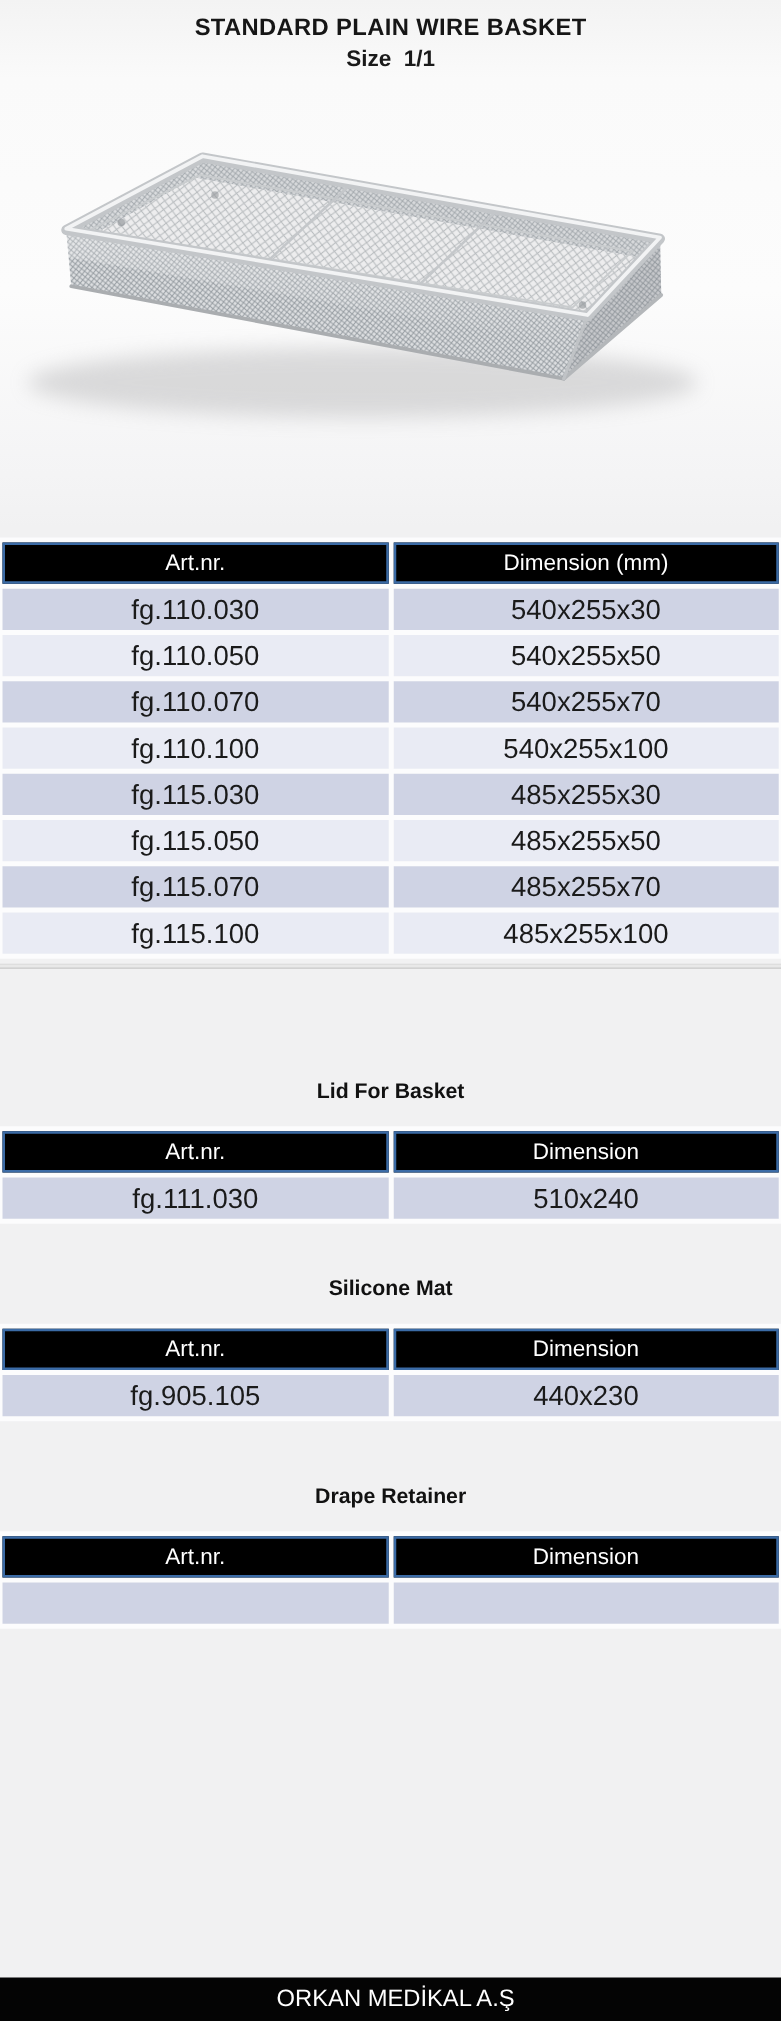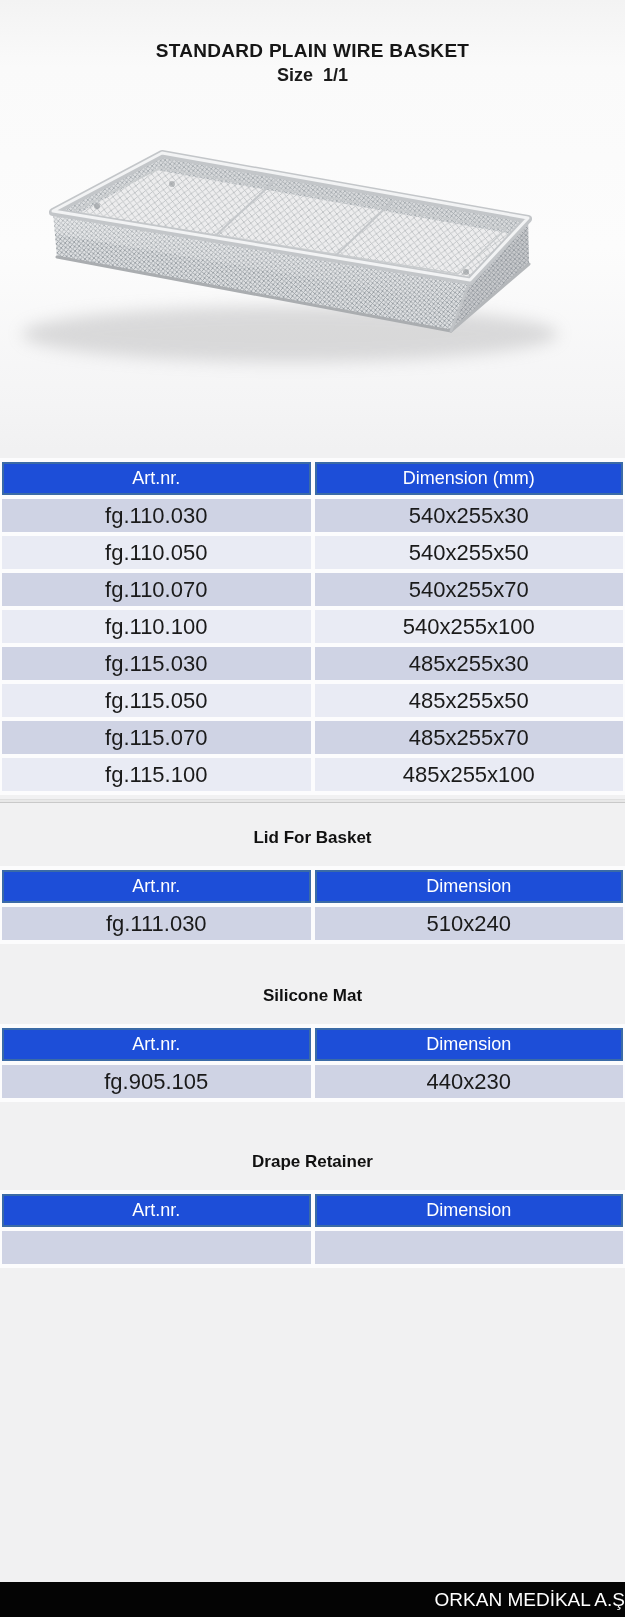--- a/index.html
+++ b/index.html
@@ -10,21 +10,21 @@
     background:#f1f1f2;
     font-family:"Liberation Sans", sans-serif;
     color:#1a1a1a;
     position:relative;
     overflow:hidden;
   }
 
   
   .top-block {
     height:410px;
-    padding-top:40px;
+    padding-top:12px;
     text-align:center;
     background:linear-gradient(180deg,#f3f3f3 0%,#fafafa 15%,#fcfcfc 55%,#f4f4f5 90%,#f1f1f2 100%);
   }
   .page-title {
     font-size:19px;
     font-weight:700;
     letter-spacing:.3px;
     color:#161616;
   }
   .page-subtitle {
@@ -39,21 +39,21 @@
   
   .tbl-wrap { margin:0 -2px; }
   table.spec {
     width:629px;
     table-layout:fixed;
     border-collapse:separate;
     border-spacing:4px;
     background:#fcfcfd;
   }
   table.spec th {
-    background:#1d4ed8;
+    background:#000000;
     border:2px solid #3b6ba6;
     color:#ffffff;
     font-weight:400;
     font-size:18px;
     height:29px;
     text-align:center;
   }
   table.spec td {
     height:33px;
     font-size:22px;
@@ -74,37 +74,37 @@
     border-bottom:1px solid #c9c9c9;
   }
 
   .section-heading {
     text-align:center;
     font-size:17px;
     font-weight:700;
     line-height:20px;
     color:#111111;
   }
-  .heading-lid    { margin-top:25px; }
+  .heading-lid    { margin-top:88px; }
   .heading-mat    { margin-top:42px; }
   .heading-drape  { margin-top:50px; }
   .section-table-wrap { margin-top:18px; }
 
   
   .footer-bar {
     position:absolute;
     left:0; bottom:0;
     width:617px;
     height:35px;
     padding-left:8px;
     background:#040404;
     color:#ffffff;
     font-size:19px;
     line-height:35px;
-    text-align:right;
+    text-align:center;
   }
 </style>
 </head>
 <body>
 
 <div class="top-block">
   <div class="page-title">STANDARD PLAIN WIRE BASKET</div>
   <div class="page-subtitle">Size  1/1</div>
 
   <div class="photo">

